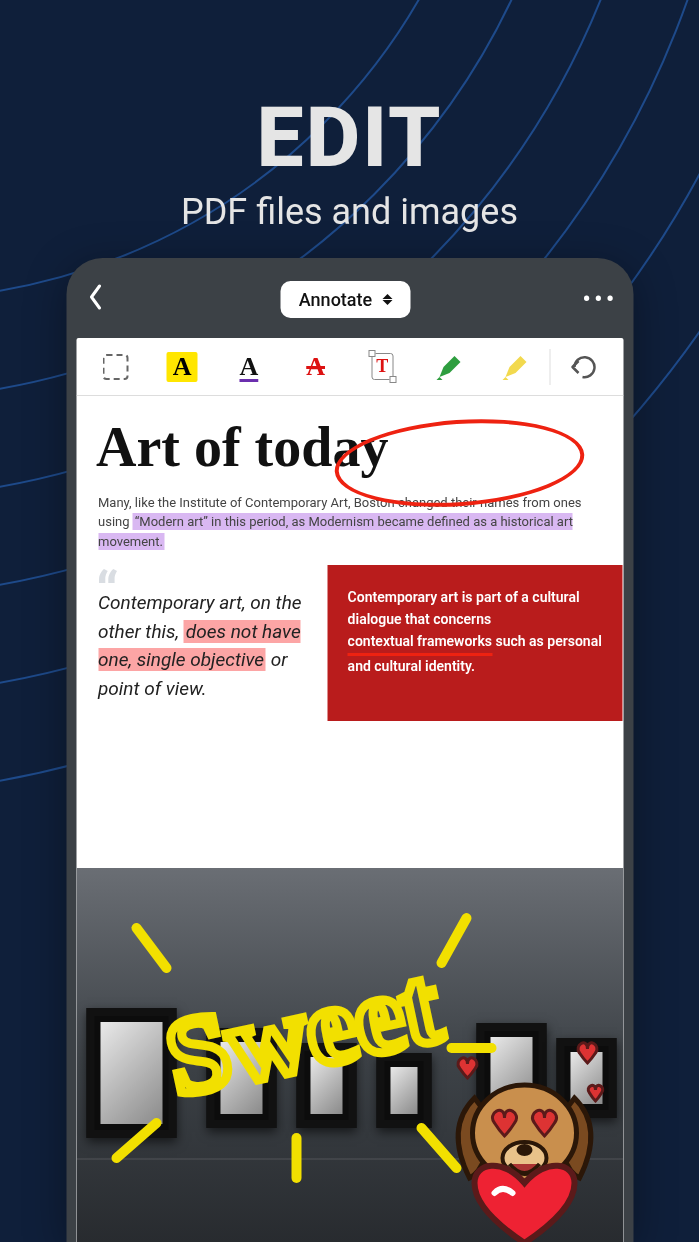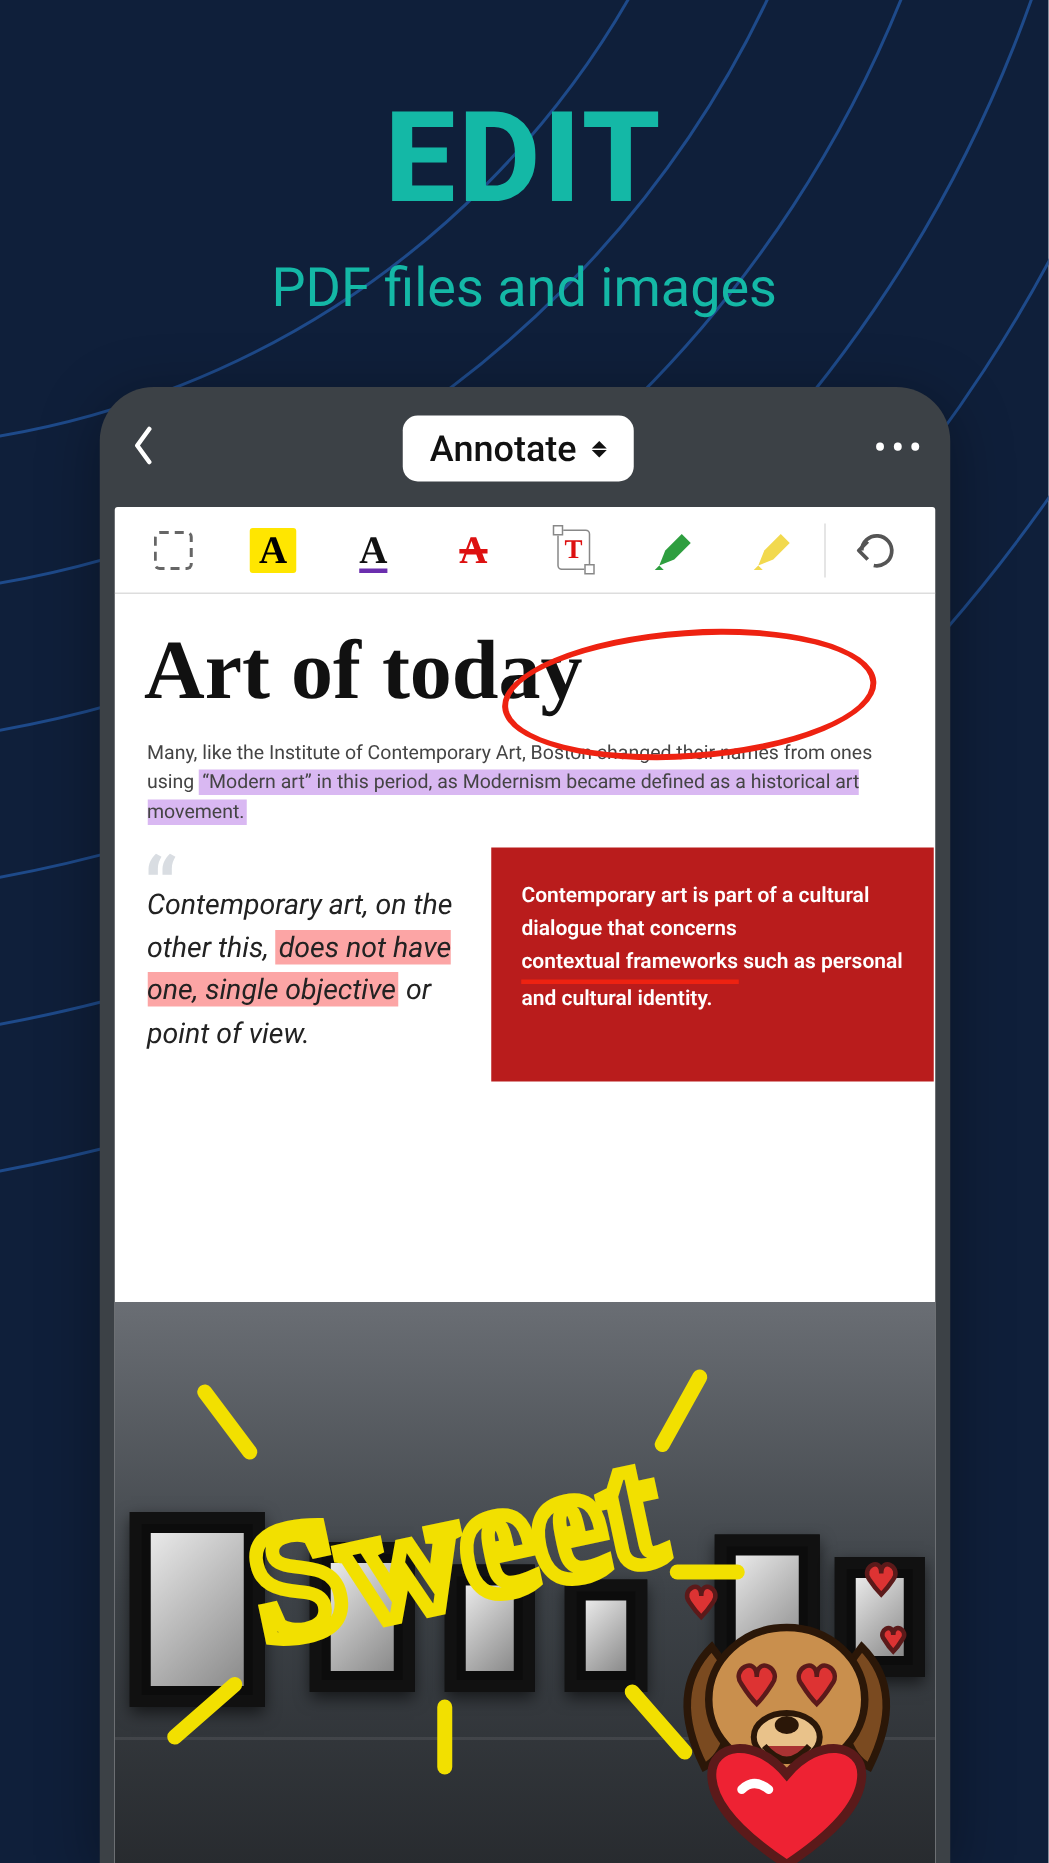--- a/index.html
+++ b/index.html
@@ -4,37 +4,37 @@
   <style>
     * { margin:0; padding:0; box-sizing:border-box; }
     body {
       width:699px; height:1242px;
       font-family:-apple-system,BlinkMacSystemFont,"Segoe UI",Roboto,Helvetica,Arial,sans-serif;
       background:#0f1f3a;
       position:relative; overflow:hidden;
     }
     
     .arc { position:absolute; border:2px solid #1e4a8a; border-radius:50%; pointer-events:none; }
-    .hero { text-align:center; color:#14b8a6; padding-top:56px; position:relative; z-index:2;}
+    .hero { text-align:center; color:#e5e5e5; padding-top:88px; position:relative; z-index:2;}
     .hero h1 { font-size:84px; font-weight:800; letter-spacing:2px; }
-    .hero p  { font-size:36px; font-weight:400; margin-top:16px; }
+    .hero p  { font-size:36px; font-weight:400; margin-top:4px; }
     .device {
       position:absolute; left:50%; transform:translateX(-50%);
       top:258px; width:567px; height:984px;
       background:#3c4146; border-radius:36px 36px 0 0;
       padding:18px 10px 0 10px;
       z-index:3;
       box-shadow:0 8px 40px rgba(0,0,0,.35);
     }
     .topbar { display:flex; align-items:center; height:46px; gap:10px; }
     .back { width:38px; text-align:center; }
     .back svg { width:16px; height:26px; }
     .mode-btn {
       margin:16px auto; background:#fff; color:#111;
-      border-radius:10px; padding:8px 18px; font-size:24px; font-weight:500;
+      border-radius:10px; padding:8px 18px; font-size:18px; font-weight:500;
       display:flex; align-items:center; gap:10px;
     }
     .mode-btn .chev { display:inline-flex; flex-direction:column; gap:1px; }
     .mode-btn .chev span{ width:0;height:0;border-left:5px solid transparent;border-right:5px solid transparent;}
     .mode-btn .chev .u{border-bottom:5px solid #111;}
     .mode-btn .chev .d{border-top:5px solid #111;}
     .more { width:46px; text-align:center; color:#fff; font-size:26px; letter-spacing:3px;}
     .screen {
       background:#fff; margin-top:16px; height:920px;
       border-radius:2px 2px 0 0; overflow:hidden;

